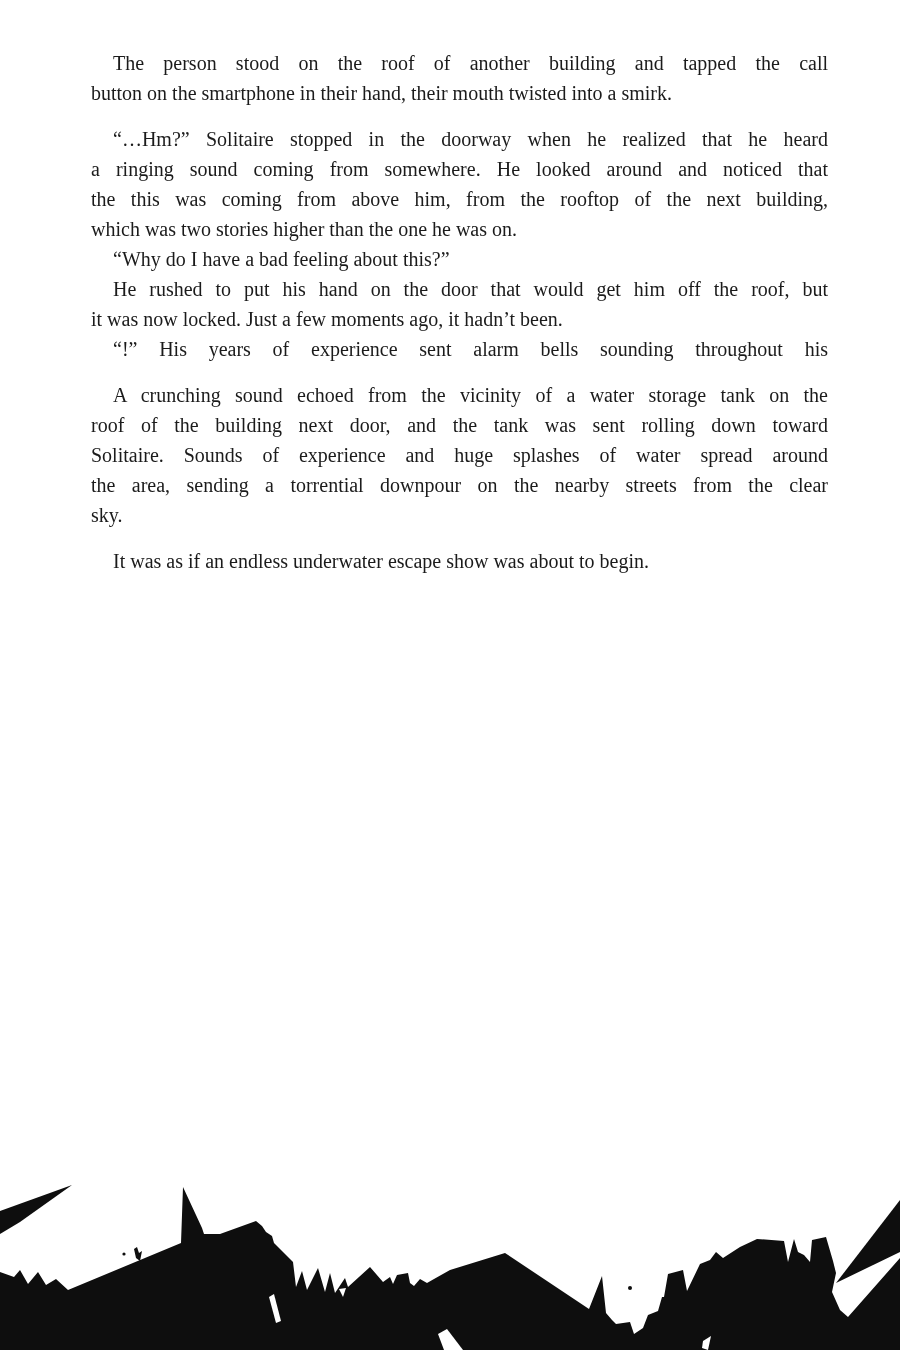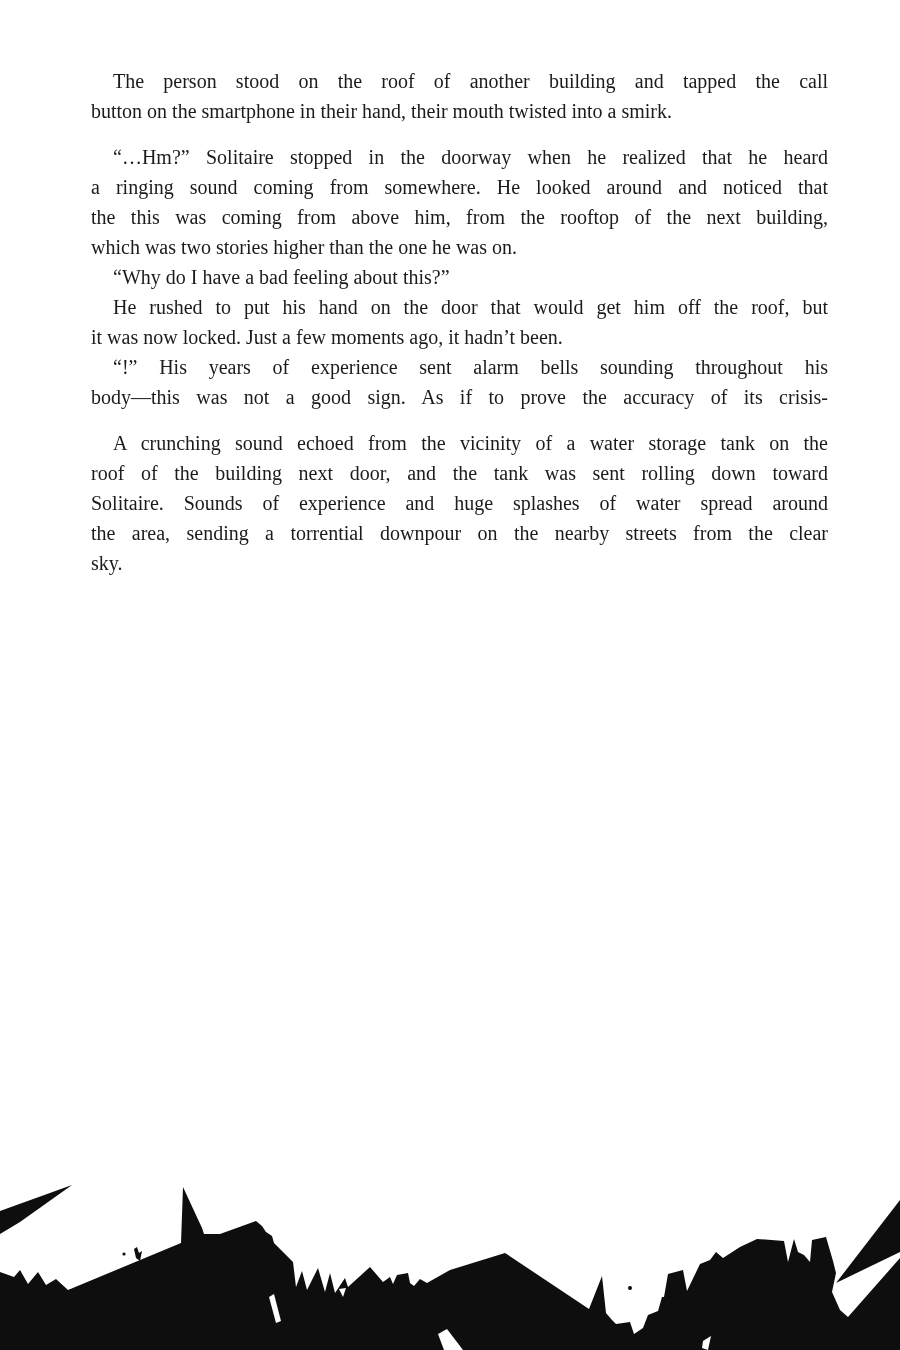--- a/index.html
+++ b/index.html
@@ -17,21 +17,21 @@
     line-height: 30px;
     color: #1b1b1b;
   }
   .page {
     position: absolute;
     inset: 0;
   }
   .text-block {
     position: absolute;
     left: 91px;
-    top: 66px;
+    top: 48px;
     width: 737px;
   }
   .para { margin: 0; }
   .para.gap { margin-top: 16px; }
   .line {
     text-align: justify;
     text-align-last: justify;
     white-space: normal;
   }
   .line.first { text-indent: 22px; }
@@ -66,28 +66,30 @@
       </div>
       <div class="para">
         <div class="line first last">“Why do I have a bad feeling about this?”</div>
       </div>
       <div class="para">
         <div class="line first">He rushed to put his hand on the door that would get him off the roof, but</div>
         <div class="line last">it was now locked. Just a few moments ago, it hadn’t been.</div>
       </div>
       <div class="para">
         <div class="line first">“!” His years of experience sent alarm bells sounding throughout his</div>
-        <div class="line">body—this was not a good sign. As if to prove the accuracy of its crisis-</div>
       </div>
       <div class="para gap">
         <div class="line first">A crunching sound echoed from the vicinity of a water storage tank on the</div>
         <div class="line">roof of the building next door, and the tank was sent rolling down toward</div>
         <div class="line">Solitaire. Sounds of experience and huge splashes of water spread around</div>
         <div class="line">the area, sending a torrential downpour on the nearby streets from the clear</div>
         <div class="line last">sky.</div>
+      </div>
+      <div class="para gap">
+        <div class="line first last">It was as if an endless underwater escape show was about to begin.</div>
       </div>
     </section>
 
   <svg class="debris-art" viewBox="0 0 900 170" preserveAspectRatio="none" xmlns="http://www.w3.org/2000/svg">
 
     <polygon points="0,92 14,97 20,90 28,104 38,92 46,105 56,99 68,110
               181,63 183,7 202,48 204,54 220,54
               256,41 262,46 266,52 272,56 274,63
               293,82 296,107 302,91 307,110 318,88 325,112 330,93 335,113
               345,98 348,107 370,87 383,102 390,97 393,104

